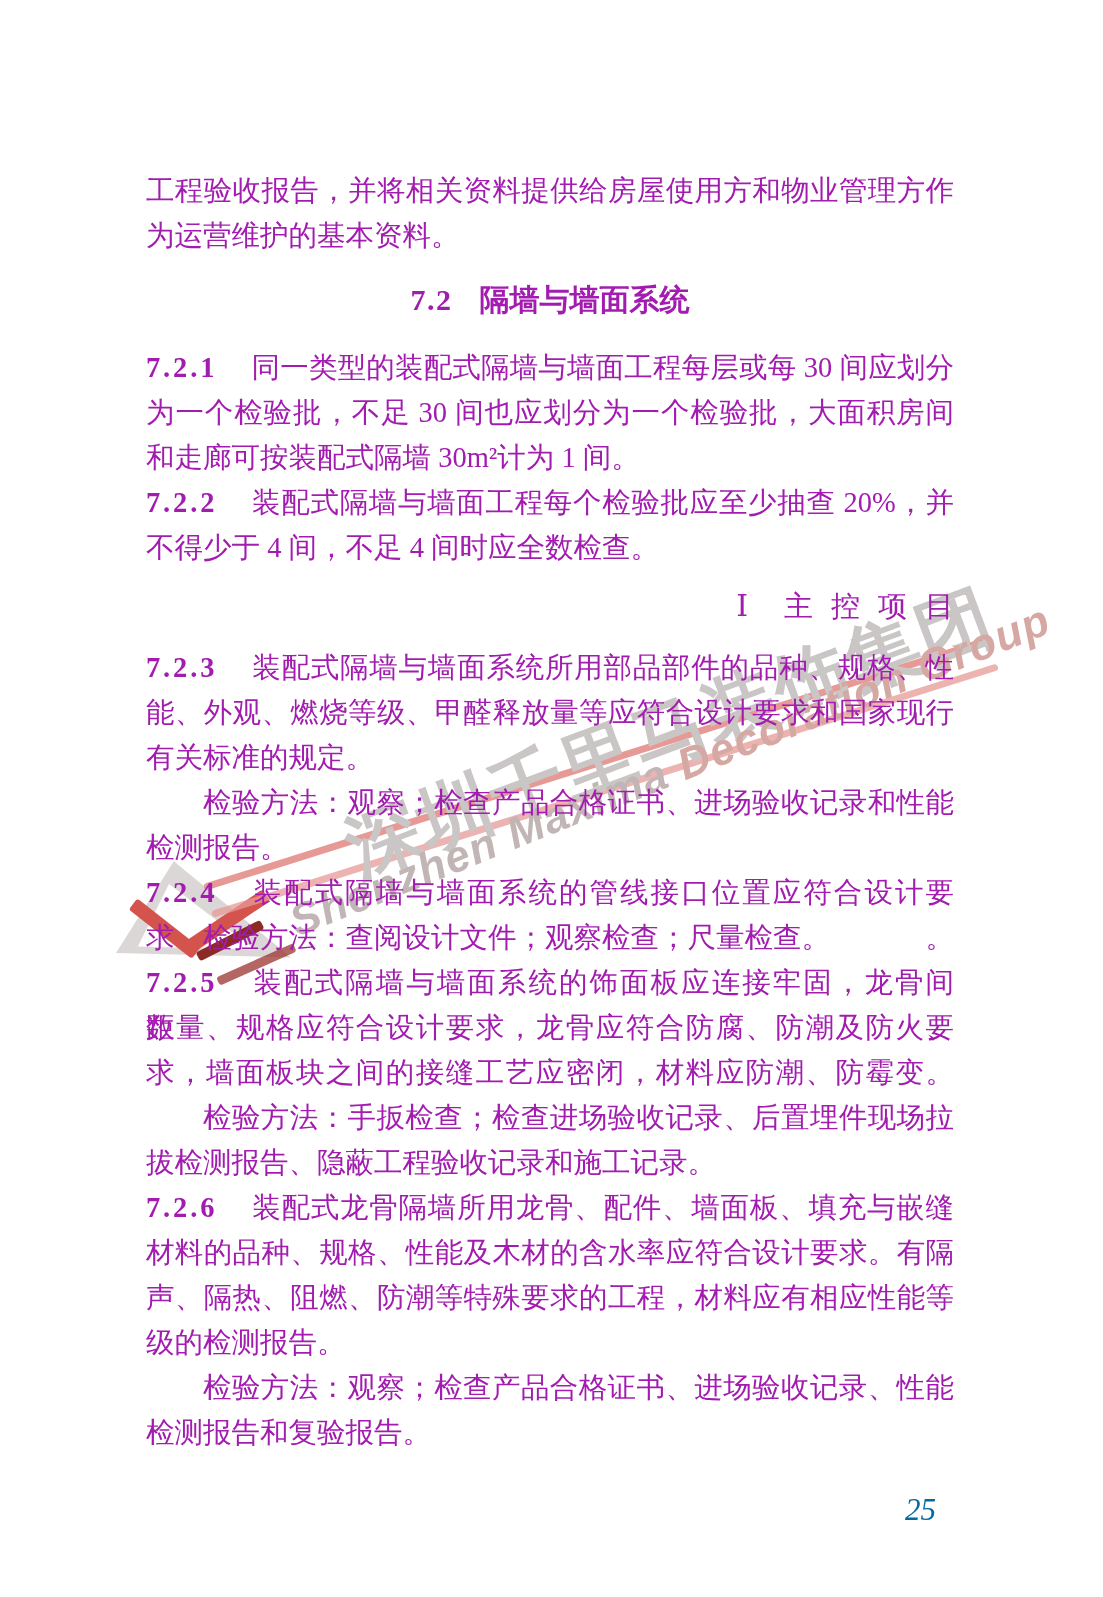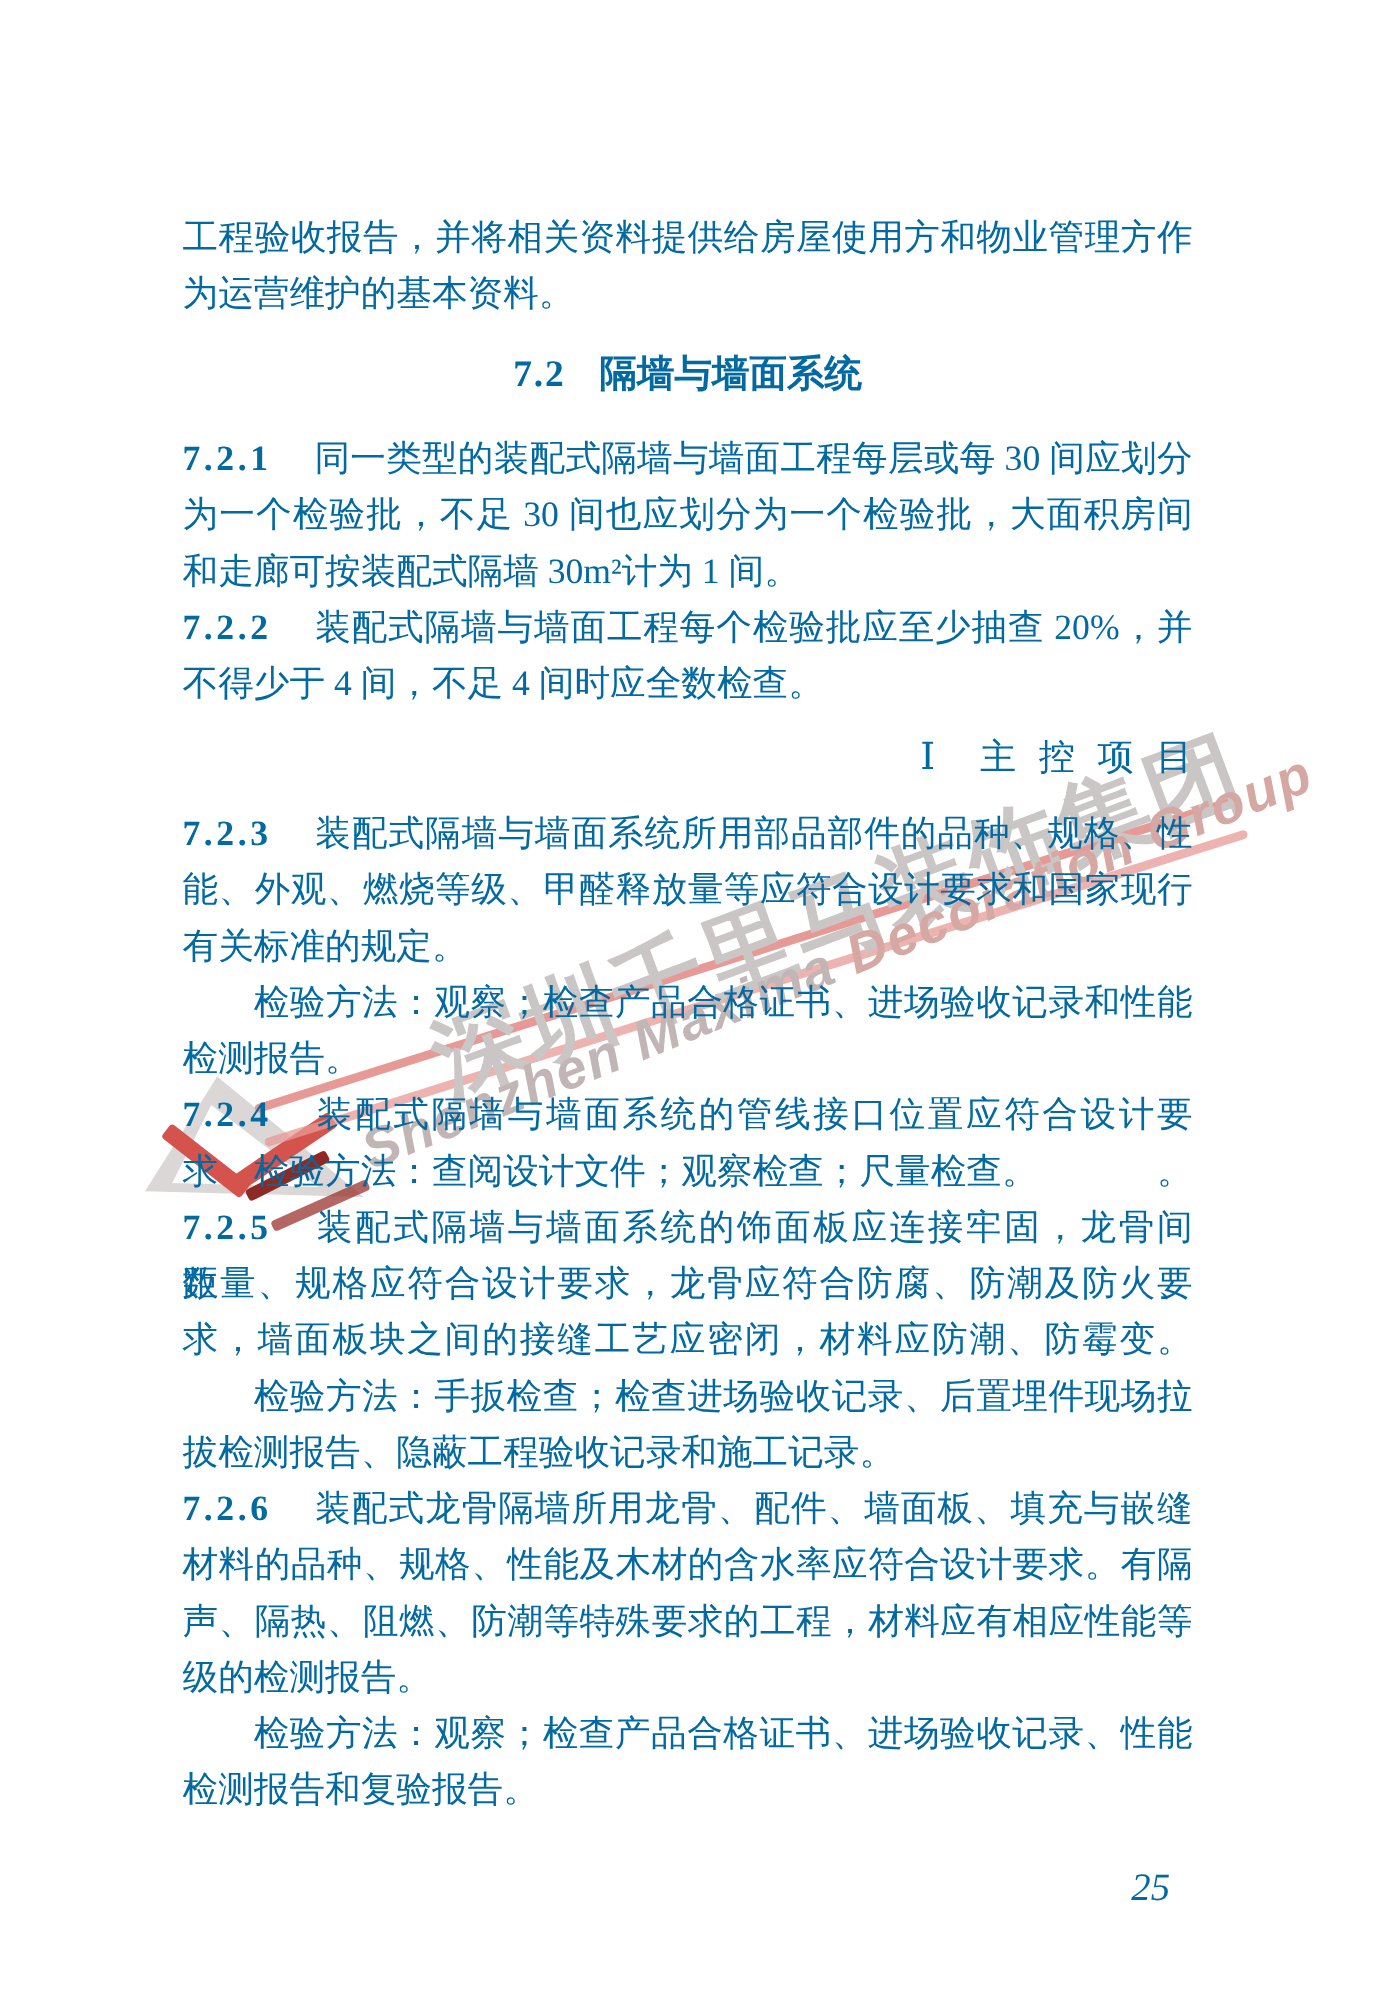--- a/index.html
+++ b/index.html
@@ -47,21 +47,21 @@
   .lg-chk2{left:185px;top:943px;width:98px;height:14px;background:#d5534d;
     transform:rotate(-34deg);transform-origin:0 50%;border-radius:3px;}
   .lg-dk1{left:198px;top:952px;width:72px;height:10px;background:#8d2a26;
     transform:rotate(-27deg);transform-origin:0 50%;border-radius:3px;}
   .lg-dk2{left:218px;top:977px;width:84px;height:9px;background:#9b332e;opacity:.75;
     transform:rotate(-24deg);transform-origin:0 50%;border-radius:3px;}
 
   
   .content{
     position:absolute;left:146px;top:168px;width:808px;z-index:1;
-    font-size:28.5px;line-height:45px;color:#0369a1;
+    font-size:28.5px;line-height:45px;color:#a21caf;
   }
   .ln{height:45px;}
   .fill{text-align:justify;text-align-last:justify;text-justify:inter-character;}
   .method{text-indent:2em;}
   .num{font-weight:bold;letter-spacing:.1em;margin-right:1.2em;}
   .h2{
     height:45px;margin:19px 0 23px;
     text-align:center;font-weight:bold;font-size:30px;line-height:45px;
   }
   .h2 .h2num{margin-right:.9em;letter-spacing:.05em;}

